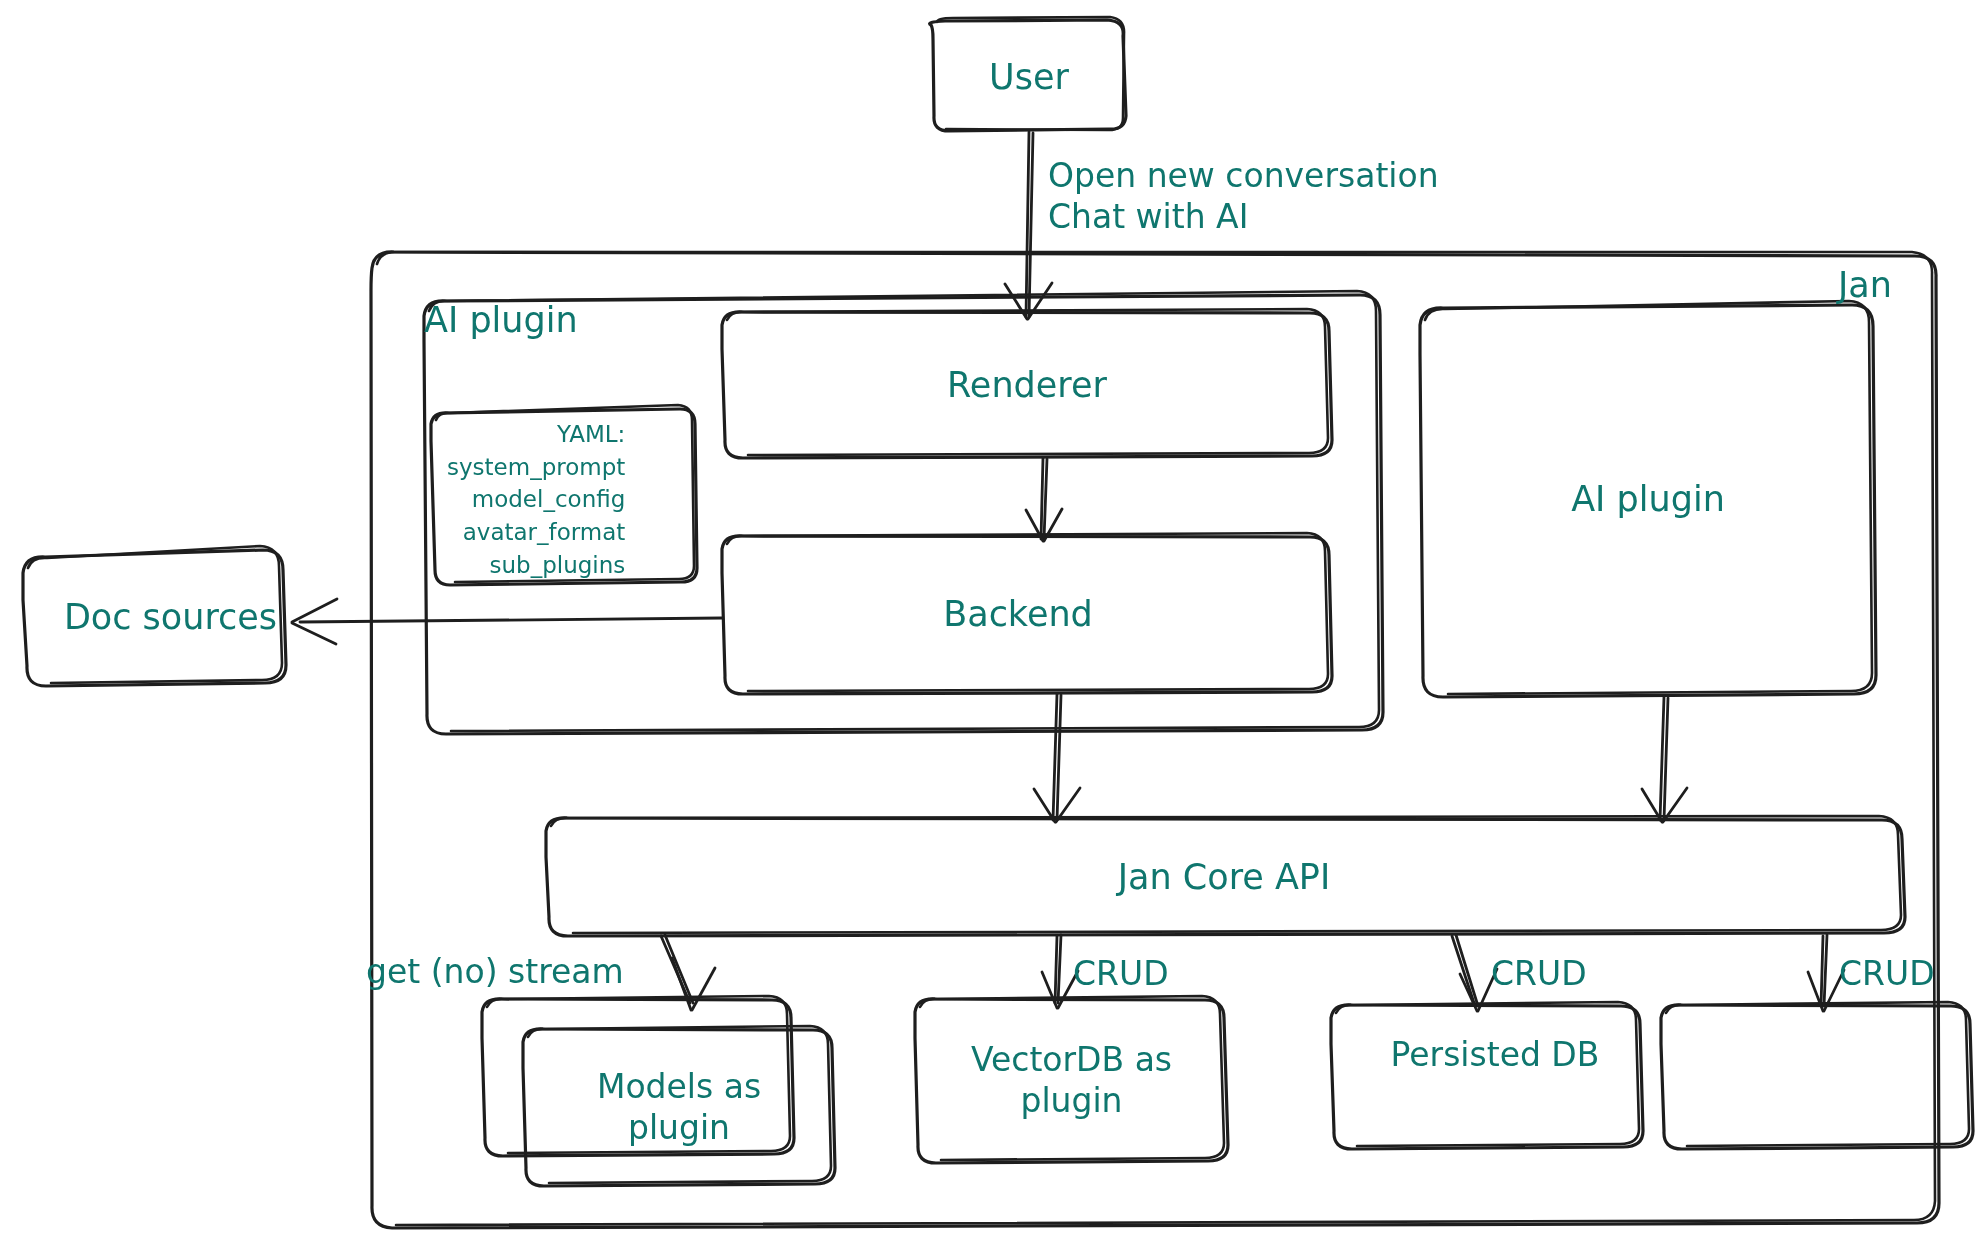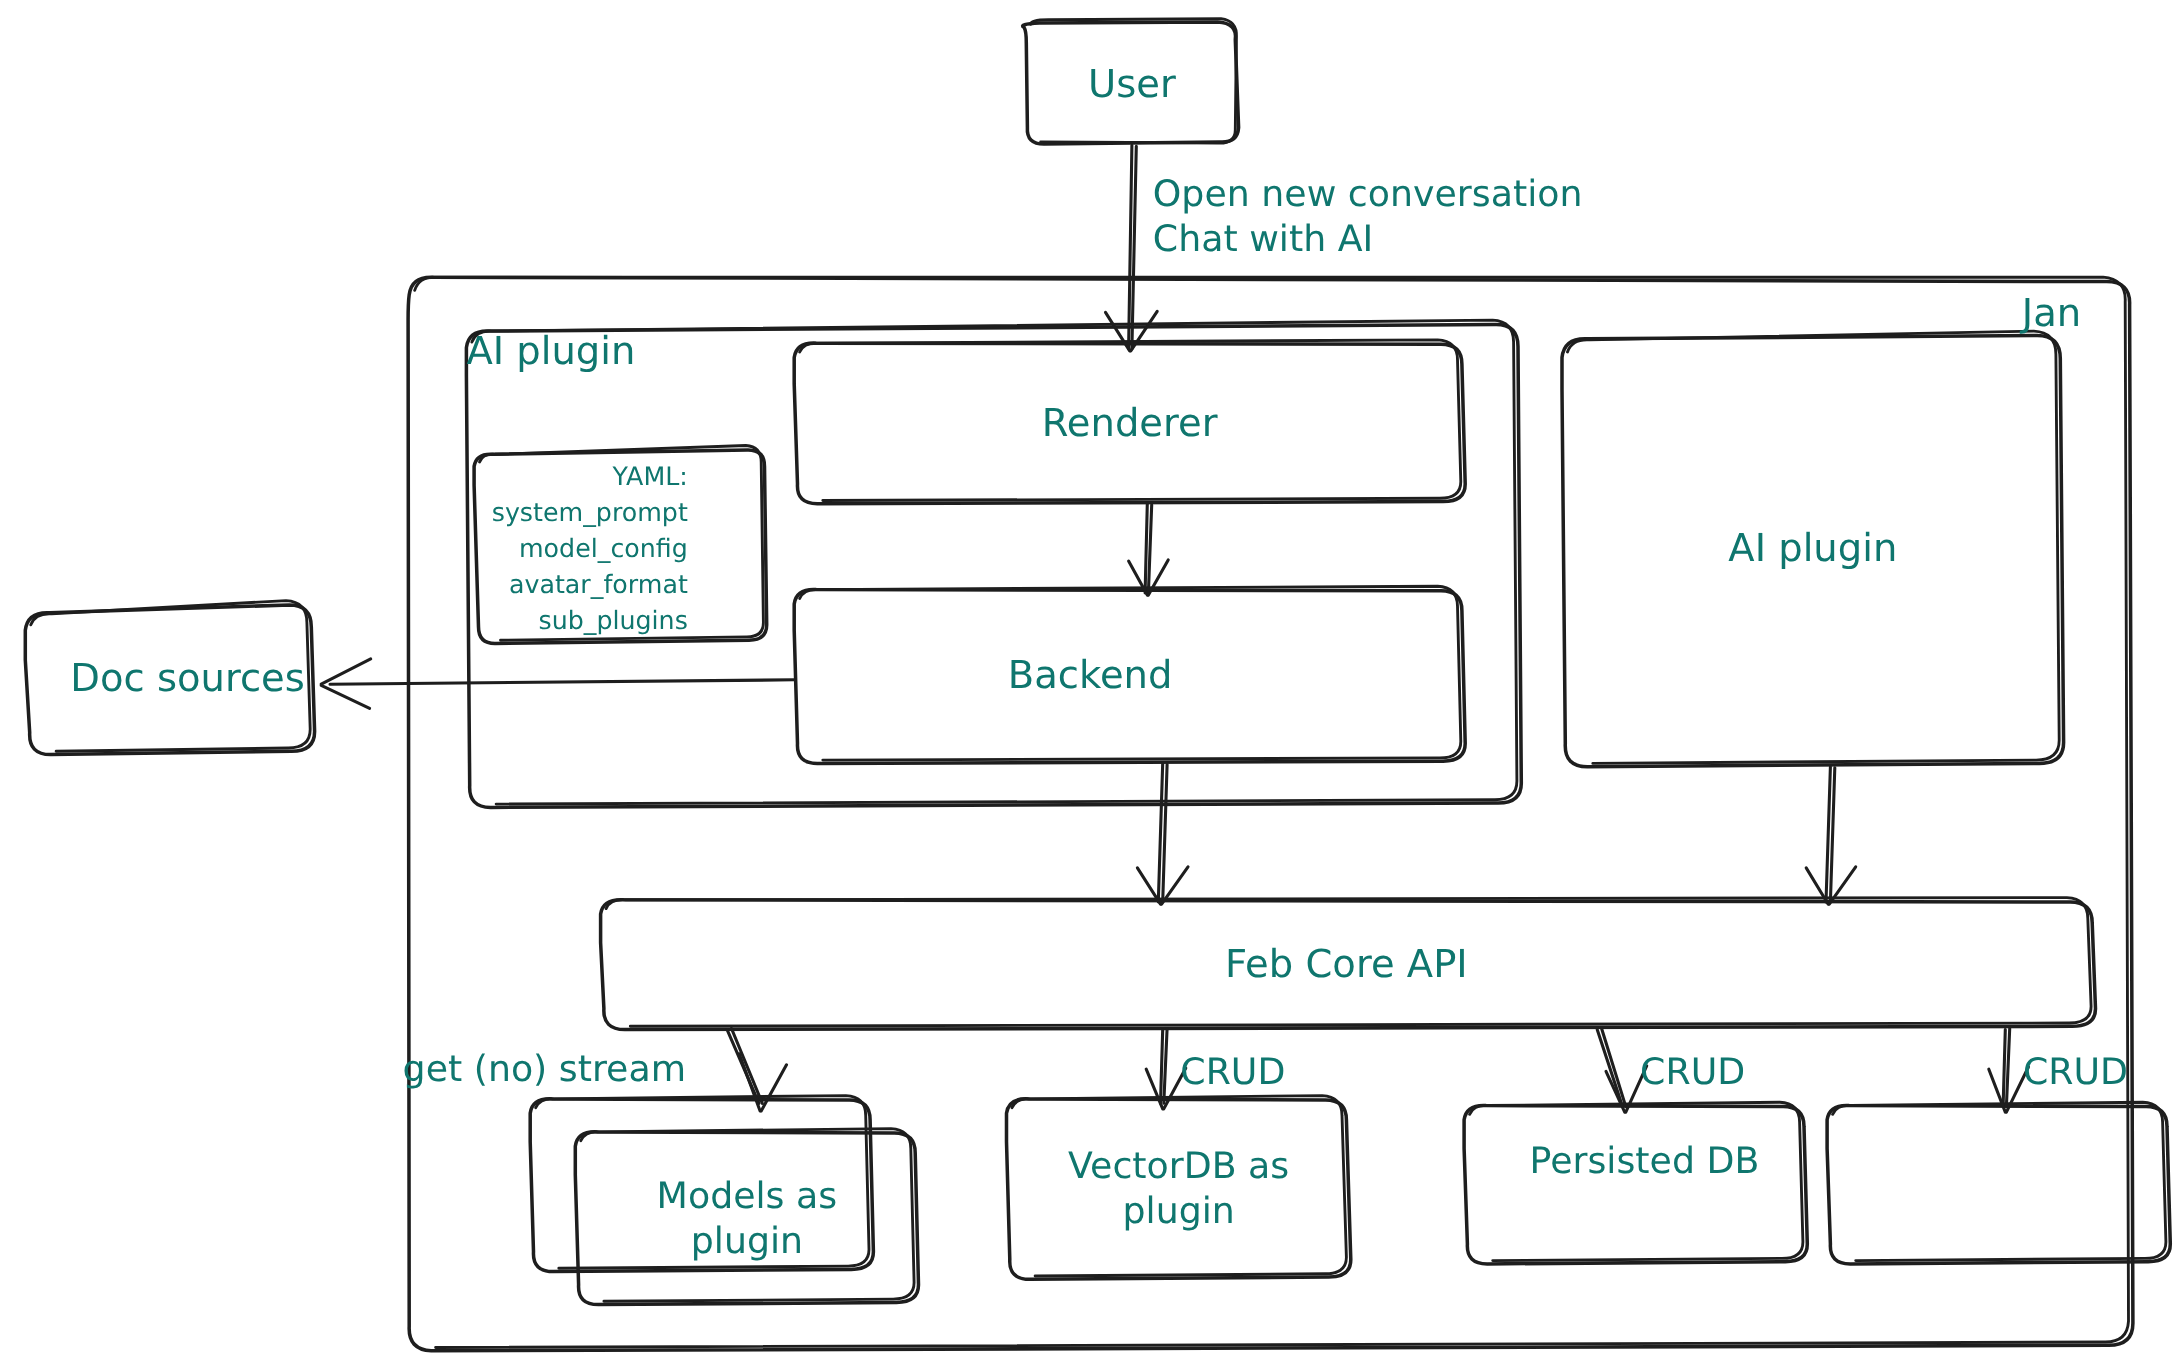--- a/index.html
+++ b/index.html
@@ -200,27 +200,27 @@
   <div class="lbl container-label left" style="left:424px;top:297px;width:300px;height:48px;">AI plugin</div>
 
   <div class="lbl yaml-label" style="left:447px;top:418px;width:250px;height:165px;text-align:right;">YAML:
 system_prompt
 model_config
 avatar_format
 sub_plugins</div>
 
   <div class="lbl node-label" style="left:722px;top:313px;width:610px;height:145px;">Renderer</div>
 
-  <div class="lbl node-label" style="left:722px;top:537px;width:538px;height:155px;">Backend</div>
+  <div class="lbl node-label" style="left:722px;top:537px;width:538px;height:155px;padding-left:27px;">Backend</div>
 
   <div class="lbl node-label" style="left:1420px;top:305px;width:456px;height:390px;">AI plugin</div>
 
   <div class="lbl node-label" style="left:23px;top:550px;width:263px;height:135px;margin-left:16px;">Doc sources</div>
 
-  <div class="lbl node-label" style="left:546px;top:820px;width:1356px;height:115px;">Feb Core API</div>
+  <div class="lbl node-label" style="left:546px;top:820px;width:1356px;height:115px;">Jan Core API</div>
 
   <div class="lbl small-label" style="left:523px;top:1030px;width:312px;height:155px;">Models as
 plugin</div>
 
   <div class="lbl small-label" style="left:915px;top:1000px;width:313px;height:162px;">VectorDB as
 plugin</div>
 
   <div class="lbl small-label" style="left:1331px;top:984px;width:328px;height:143px;">Persisted DB</div>
 
 

